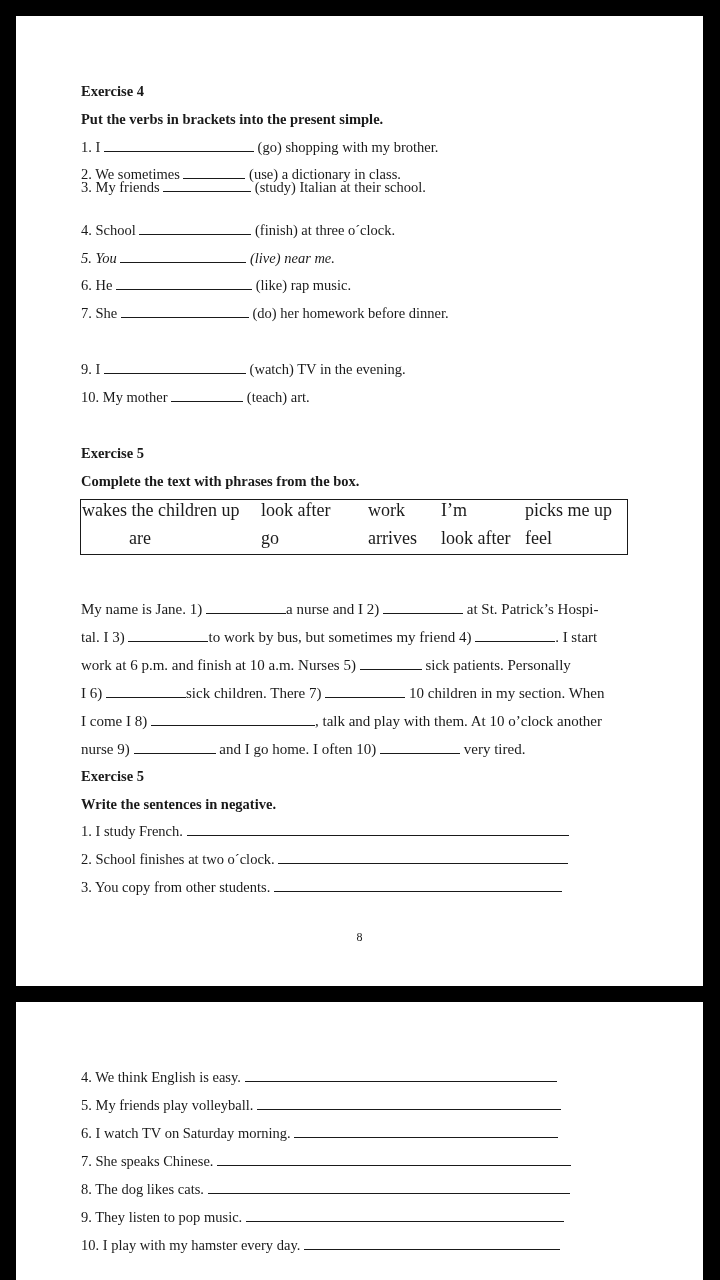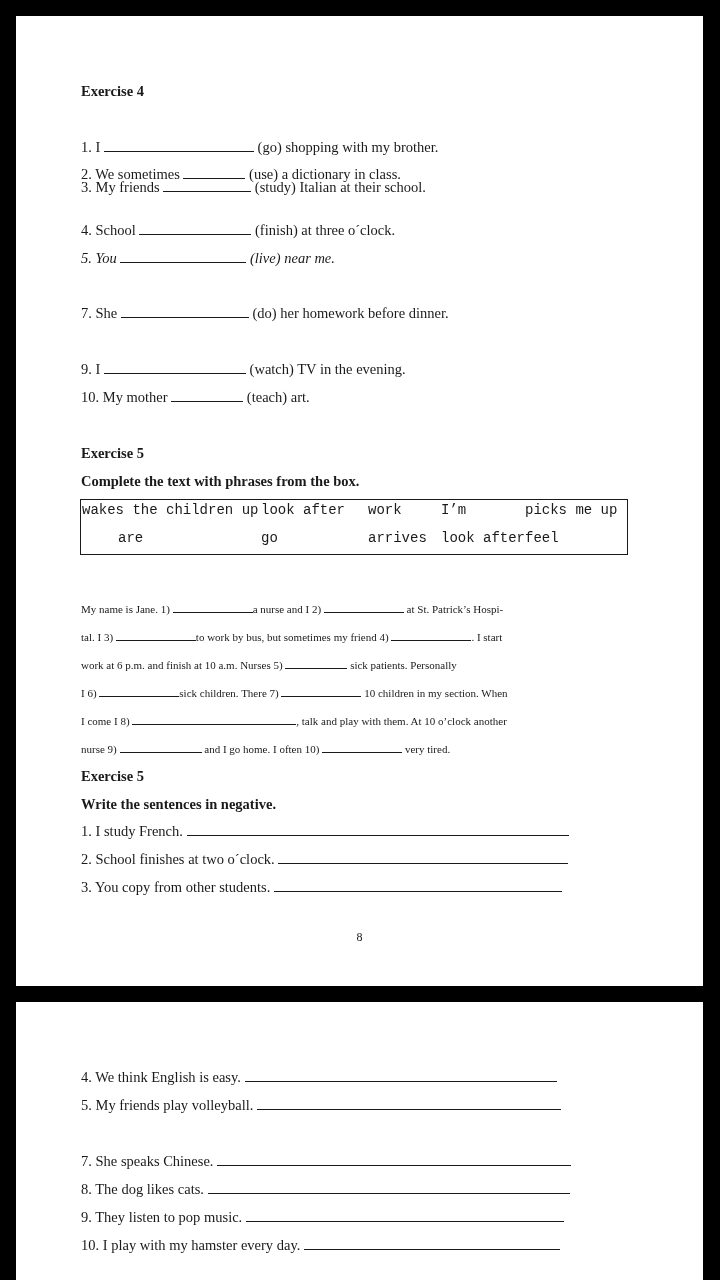--- a/index.html
+++ b/index.html
@@ -10,50 +10,52 @@
   .page { position: absolute; left: 16px; width: 687px; background: #fff; }
   #page1 { top: 16px; height: 970px; }
   #page2 { top: 1002px; height: 278px; }
   .abs { position: absolute; white-space: nowrap; font-size: 14.5px; line-height: 18px; }
   .bold { font-weight: bold; }
   .blank { display: inline-block; border-bottom: 1px solid #1a1a1a; height: 12px; vertical-align: baseline; }
   .wordbox {
     position: absolute; left: 64px; top: 483px; width: 548px; height: 56px;
     border: 1px solid #1a1a1a; box-sizing: border-box;
   }
-  .wordbox .w { position: absolute; font-size: 14px; line-height: 18px; white-space: nowrap; font-family: Liberation Mono, monospace; }
-  .para { position: absolute; left: 65px; width: 556px; font-size: 11px; line-height: 18px; white-space: nowrap; }
+  .wordbox .w { position: absolute; font-size: 18px; line-height: 18px; white-space: nowrap; }
+  .para { position: absolute; left: 65px; width: 556px; font-size: 15px; line-height: 18px; white-space: nowrap; }
   .pagenum { position: absolute; left: 0; width: 687px; text-align: center; font-size: 12px; }
 </style>
 </head>
 <body>
 
 <div class="page" id="page1">
 
   <div class="abs bold" style="left:65px;top:66px;">Exercise 4</div>
+  <div class="abs bold" style="left:65px;top:94px;">Put the verbs in brackets into the present simple.</div>
 
   <div class="abs" style="left:65px;top:122px;"><span>1. I</span> <span class="blank" style="width:150px"></span> <span>(go) shopping with my brother.</span></div>
   <div class="abs" style="left:65px;top:149px;"><span>2. We sometimes</span> <span class="blank" style="width:62px"></span> <span>(use) a dictionary in class.</span></div>
   <div class="abs" style="left:65px;top:162px;"><span>3. My friends</span> <span class="blank" style="width:88px"></span> <span>(study) Italian at their school.</span></div>
   <div class="abs" style="left:65px;top:205px;"><span>4. School</span> <span class="blank" style="width:112px"></span> <span>(finish) at three o´clock.</span></div>
   <div class="abs" style="left:65px;top:233px;font-style:italic;"><span>5. You</span> <span class="blank" style="width:126px"></span> <span>(live) near me.</span></div>
+  <div class="abs" style="left:65px;top:260px;"><span>6. He</span> <span class="blank" style="width:136px"></span> <span>(like) rap music.</span></div>
   <div class="abs" style="left:65px;top:288px;"><span>7. She</span> <span class="blank" style="width:128px"></span> <span>(do) her homework before dinner.</span></div>
   <div class="abs" style="left:65px;top:344px;"><span>9. I</span> <span class="blank" style="width:142px"></span> <span>(watch) TV in the evening.</span></div>
   <div class="abs" style="left:65px;top:372px;"><span>10. My mother</span> <span class="blank" style="width:72px"></span> <span>(teach) art.</span></div>
 
   <div class="abs bold" style="left:65px;top:428px;">Exercise 5</div>
   <div class="abs bold" style="left:65px;top:456px;">Complete the text with phrases from the box.</div>
 
   <div class="wordbox">
     <span class="w" style="left:1px;top:1px;">wakes the children up</span>
     <span class="w" style="left:180px;top:1px;">look after</span>
     <span class="w" style="left:287px;top:1px;">work</span>
     <span class="w" style="left:360px;top:1px;">I’m</span>
     <span class="w" style="left:444px;top:1px;">picks me up</span>
-    <span class="w" style="left:1px;top:29px;padding-left:36px;">are</span>
+    <span class="w" style="left:12px;top:29px;padding-left:36px;">are</span>
     <span class="w" style="left:180px;top:29px;">go</span>
     <span class="w" style="left:287px;top:29px;">arrives</span>
     <span class="w" style="left:360px;top:29px;">look after</span>
     <span class="w" style="left:444px;top:29px;">feel</span>
   </div>
 
   <div class="para" style="top:584px;"><span>My name is Jane. 1) </span><span class="blank" style="width:80px"></span><span>a nurse and I 2) </span><span class="blank" style="width:80px"></span><span> at St. Patrick’s Hospi-</span></div>
   <div class="para" style="top:612px;"><span>tal. I 3) </span><span class="blank" style="width:80px"></span><span>to work by bus, but sometimes my friend 4) </span><span class="blank" style="width:80px"></span><span>. I start</span></div>
   <div class="para" style="top:640px;"><span>work at 6 p.m. and finish at 10 a.m. Nurses 5) </span><span class="blank" style="width:62px"></span><span> sick patients. Personally</span></div>
   <div class="para" style="top:668px;"><span>I 6) </span><span class="blank" style="width:80px"></span><span>sick children. There 7) </span><span class="blank" style="width:80px"></span><span> 10 children in my section. When</span></div>
@@ -65,17 +67,18 @@
   <div class="abs" style="left:65px;top:806px;"><span>1. I study French.</span> <span class="blank" style="width:382px"></span></div>
   <div class="abs" style="left:65px;top:834px;"><span>2. School finishes at two o´clock.</span> <span class="blank" style="width:290px"></span></div>
   <div class="abs" style="left:65px;top:862px;"><span>3. You copy from other students.</span> <span class="blank" style="width:288px"></span></div>
 
   <div class="pagenum" style="top:914px;">8</div>
 </div>
 
 <div class="page" id="page2">
   <div class="abs" style="left:65px;top:66px;"><span>4. We think English is easy.</span> <span class="blank" style="width:312px"></span></div>
   <div class="abs" style="left:65px;top:94px;"><span>5. My friends play volleyball.</span> <span class="blank" style="width:304px"></span></div>
+  <div class="abs" style="left:65px;top:122px;"><span>6. I watch TV on Saturday morning.</span> <span class="blank" style="width:264px"></span></div>
   <div class="abs" style="left:65px;top:150px;"><span>7. She speaks Chinese.</span> <span class="blank" style="width:354px"></span></div>
   <div class="abs" style="left:65px;top:178px;"><span>8. The dog likes cats.</span> <span class="blank" style="width:362px"></span></div>
   <div class="abs" style="left:65px;top:206px;"><span>9. They listen to pop music.</span> <span class="blank" style="width:318px"></span></div>
   <div class="abs" style="left:65px;top:234px;"><span>10. I play with my hamster every day.</span> <span class="blank" style="width:256px"></span></div>
 </div>
 
 </body></html>

